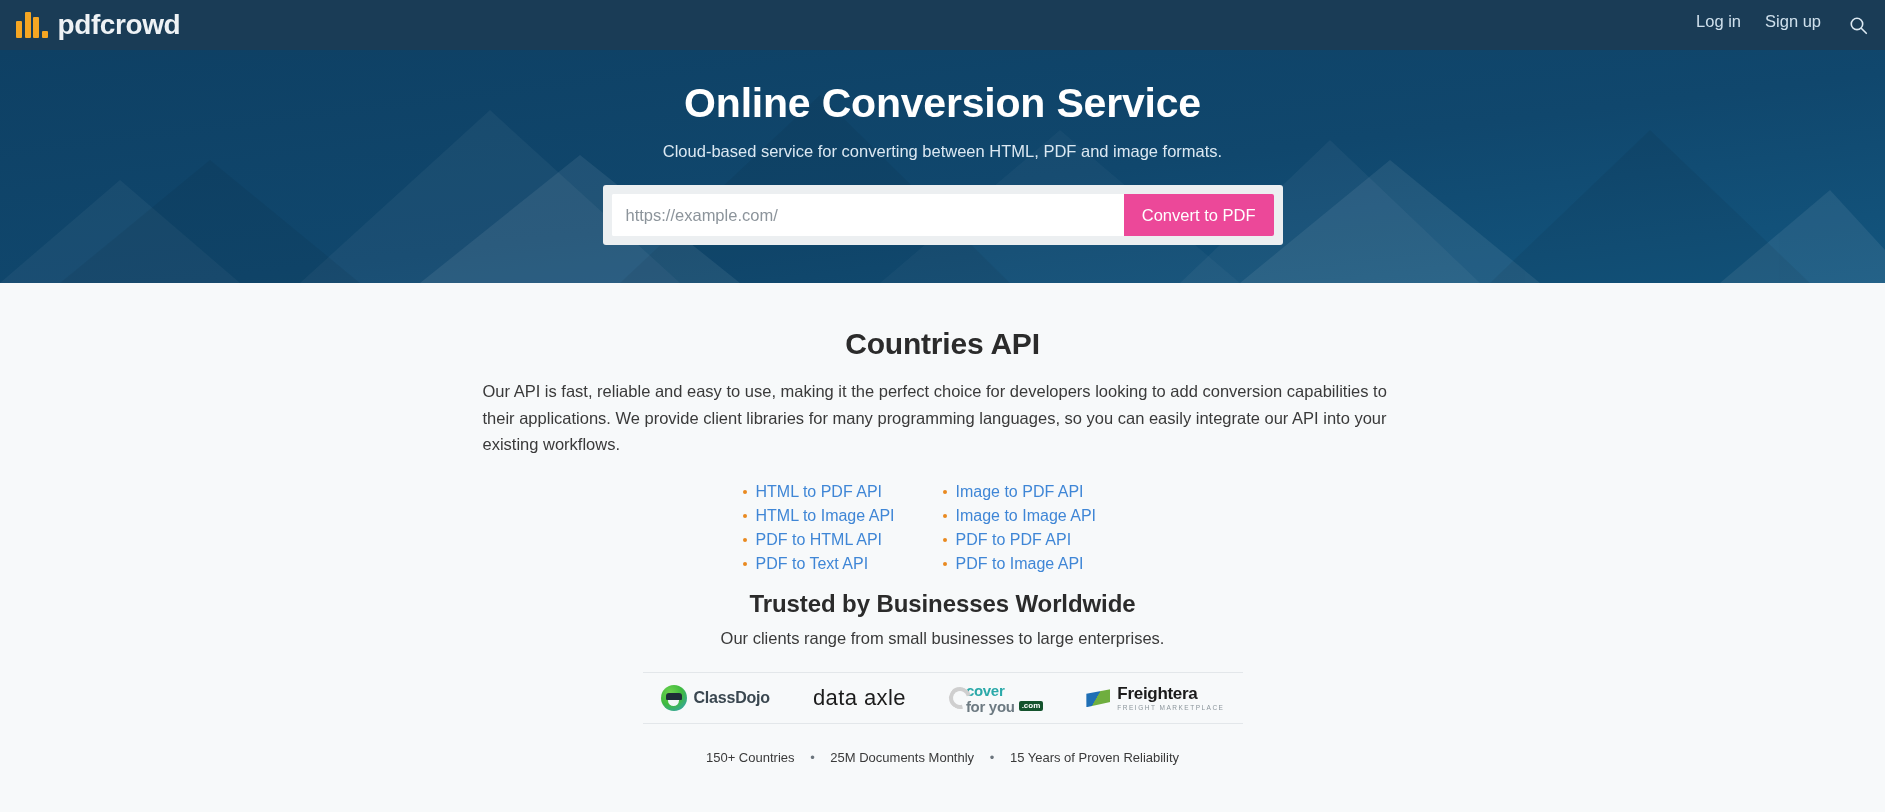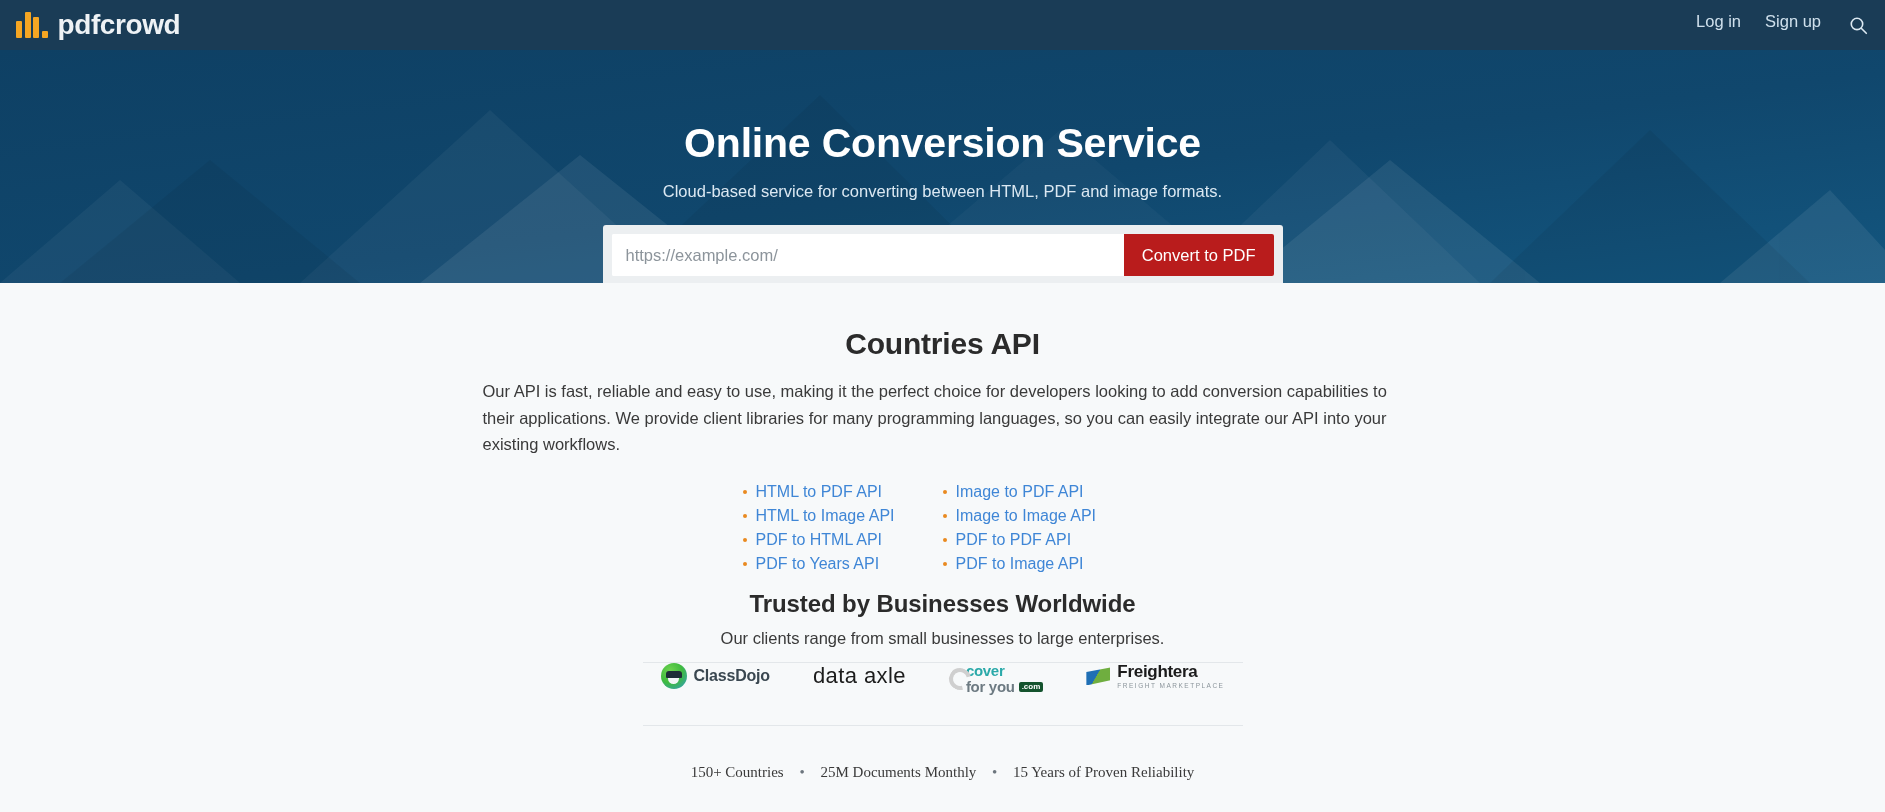--- a/index.html
+++ b/index.html
@@ -105,22 +105,21 @@
     overflow: hidden;
     background: linear-gradient(160deg, #0e4064 0%, #0f4468 45%, #12537e 100%);
   }
 
   .hero-shapes { position: absolute; inset: 0; }
 
   .hero-content {
     position: relative;
     z-index: 3;
     text-align: center;
-    padding-top: 38px;
-    margin-top: 32px;
+    padding-top: 30px;
   }
 
   .hero-title {
     color: #ffffff;
     font-size: 41px;
     font-weight: bold;
     letter-spacing: -0.2px;
     line-height: 1.15;
   }
 
@@ -155,21 +154,21 @@
     font-size: 16.5px;
     padding: 0 14px;
     height: 42px;
     color: #333;
     font-family: "Liberation Sans", sans-serif;
     background: #fff;
   }
   .url-input::placeholder { color: #8c949b; }
 
   .convert-btn {
-    background: #b91c1c;
+    background: #ec4899;
     color: #ffffff;
     border: none;
     font-size: 16.5px;
     padding: 0 18px;
     height: 42px;
     cursor: pointer;
     white-space: nowrap;
     font-family: "Liberation Sans", sans-serif;
   }
 
@@ -236,26 +235,26 @@
   }
   .trusted-sub {
     text-align: center;
     font-size: 16.5px;
     color: #3a3a3a;
     margin-top: 11px;
   }
 
   .logo-strip {
     width: 600px;
-    margin: 14px auto 0;
-    height: 64px;
+    margin: 24px auto 0;
+    height: 52px;
     border-top: 1px solid #e3e7ea;
     border-bottom: 1px solid #e3e7ea;
     display: flex;
-    align-items: flex-start;
+    align-items: center;
     justify-content: space-between;
     padding: 0 18px;
   }
 
   .logo-item { display: flex; align-items: center; gap: 7px; }
 
   
   .cd-circle {
     width: 26px; height: 26px; border-radius: 50%;
     background: radial-gradient(circle at 35% 30%, #6fd44f 0%, #3fba3f 48%, #2f9ad0 100%);
@@ -296,24 +295,23 @@
     width: 24px; height: 18px; flex: none;
     background: linear-gradient(120deg,#1f6fb5 0%, #1f6fb5 45%, #6fae3f 46%, #6fae3f 100%);
     clip-path: polygon(0 25%, 100% 0, 100% 72%, 0 100%);
   }
   .fr-words { line-height: 1; }
   .fr-line1 { font-size: 17px; font-weight: bold; color: #1b1b1b; letter-spacing: -0.3px; }
   .fr-line2 { font-size: 6.5px; color: #8b959b; letter-spacing: 1.5px; margin-top: 3px; }
 
   .stats {
     text-align: center;
-    margin-top: 38px;
-    font-size: 15px;
+    margin-top: 26px;
+    font-size: 13px;
     color: #3a3a3a;
-    font-family: Liberation Serif, serif;
   }
   .stats .sep { color: #6c757d; margin: 0 12px; }
 </style>
 </head>
 <body>
 
 <div class="navbar">
 
   <a class="brand">
     <span class="brand-mark">
@@ -410,21 +408,21 @@
       <li class="api-li">
         <span class="dot"></span>
         <a>PDF to HTML API</a>
       </li>
       <li class="api-li">
         <span class="dot"></span>
         <a>PDF to PDF API</a>
       </li>
       <li class="api-li">
         <span class="dot"></span>
-        <a>PDF to Years API</a>
+        <a>PDF to Text API</a>
       </li>
       <li class="api-li">
         <span class="dot"></span>
         <a>PDF to Image API</a>
       </li>
     </ul>
 
     <h3 class="trusted-title">Trusted by Businesses Worldwide</h3>
     <p class="trusted-sub">Our clients range from small businesses to large enterprises.</p>
 

